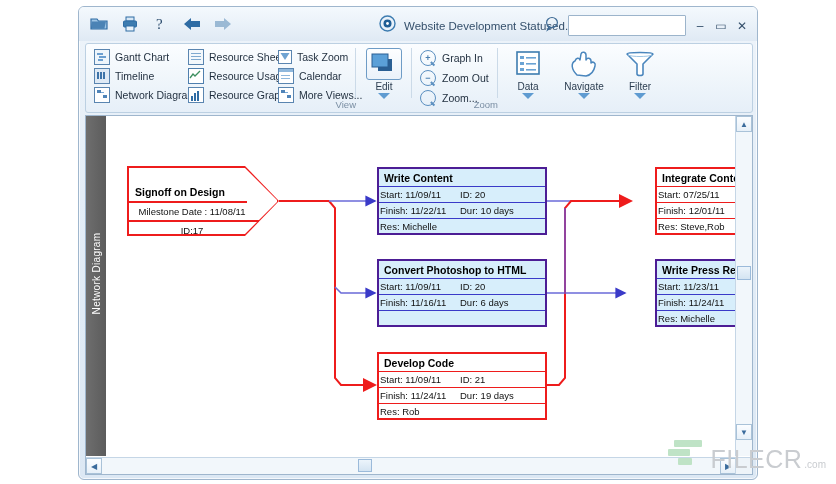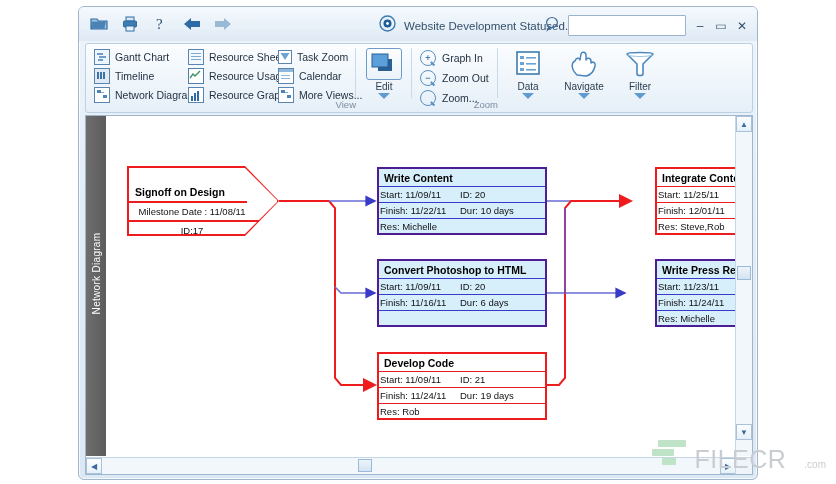--- a/index.html
+++ b/index.html
@@ -179,21 +179,21 @@
   }
   .ms-text { position:absolute; left:0; top:16px; width:130px; height:70px; }
   .ms-title { font-size:10.5px; font-weight:700; color:#000; padding:4px 0 3px 8px; white-space:nowrap;}
   .ms-r { font-size:9.5px; color:#111; text-align:center; padding:3px 0 3px 0; }
 
   
   .filecr { position:absolute; right:10px; bottom:12px; display:flex; align-items:flex-end; gap:6px; }
   .fc-logo { position:relative; width:36px; height:34px; }
   .fc-logo i { position:absolute; background:#bfe3c6; height:7px; border-radius:1px; }
   .fc-text { font-size:25px; color:#c9ccd0; letter-spacing:0.5px; line-height:0.9; }
-  .fc-dot { font-size:10px; color:#c9ccd0; margin-left:18px; }
+  .fc-dot { font-size:10px; color:#c9ccd0; margin-left:2px; }
 </style>
 </head>
 <body>
 
 <div id="root">
 
   <div class="win">
 
     <div class="titlebar">
 
@@ -520,21 +520,21 @@
           </div>
           <div class="nrow last">
             <span>Res: Rob</span>
           </div>
         </div>
 
         <div class="node red" style="left:548px; top:51px; width:170px; height:68px;">
           <div class="ntitle">Integrate Content, T</div>
           <div class="nrow">
             <span class="c1"><span>Start:</span>
-              <span>11/25/11</span></span>
+              <span>07/25/11</span></span>
 
           </div>
           <div class="nrow">
             <span class="c1"><span>Finish:</span>
               <span>12/01/11</span></span>
 
           </div>
           <div class="nrow last">
             <span>Res: Steve,Rob</span>
           </div>

